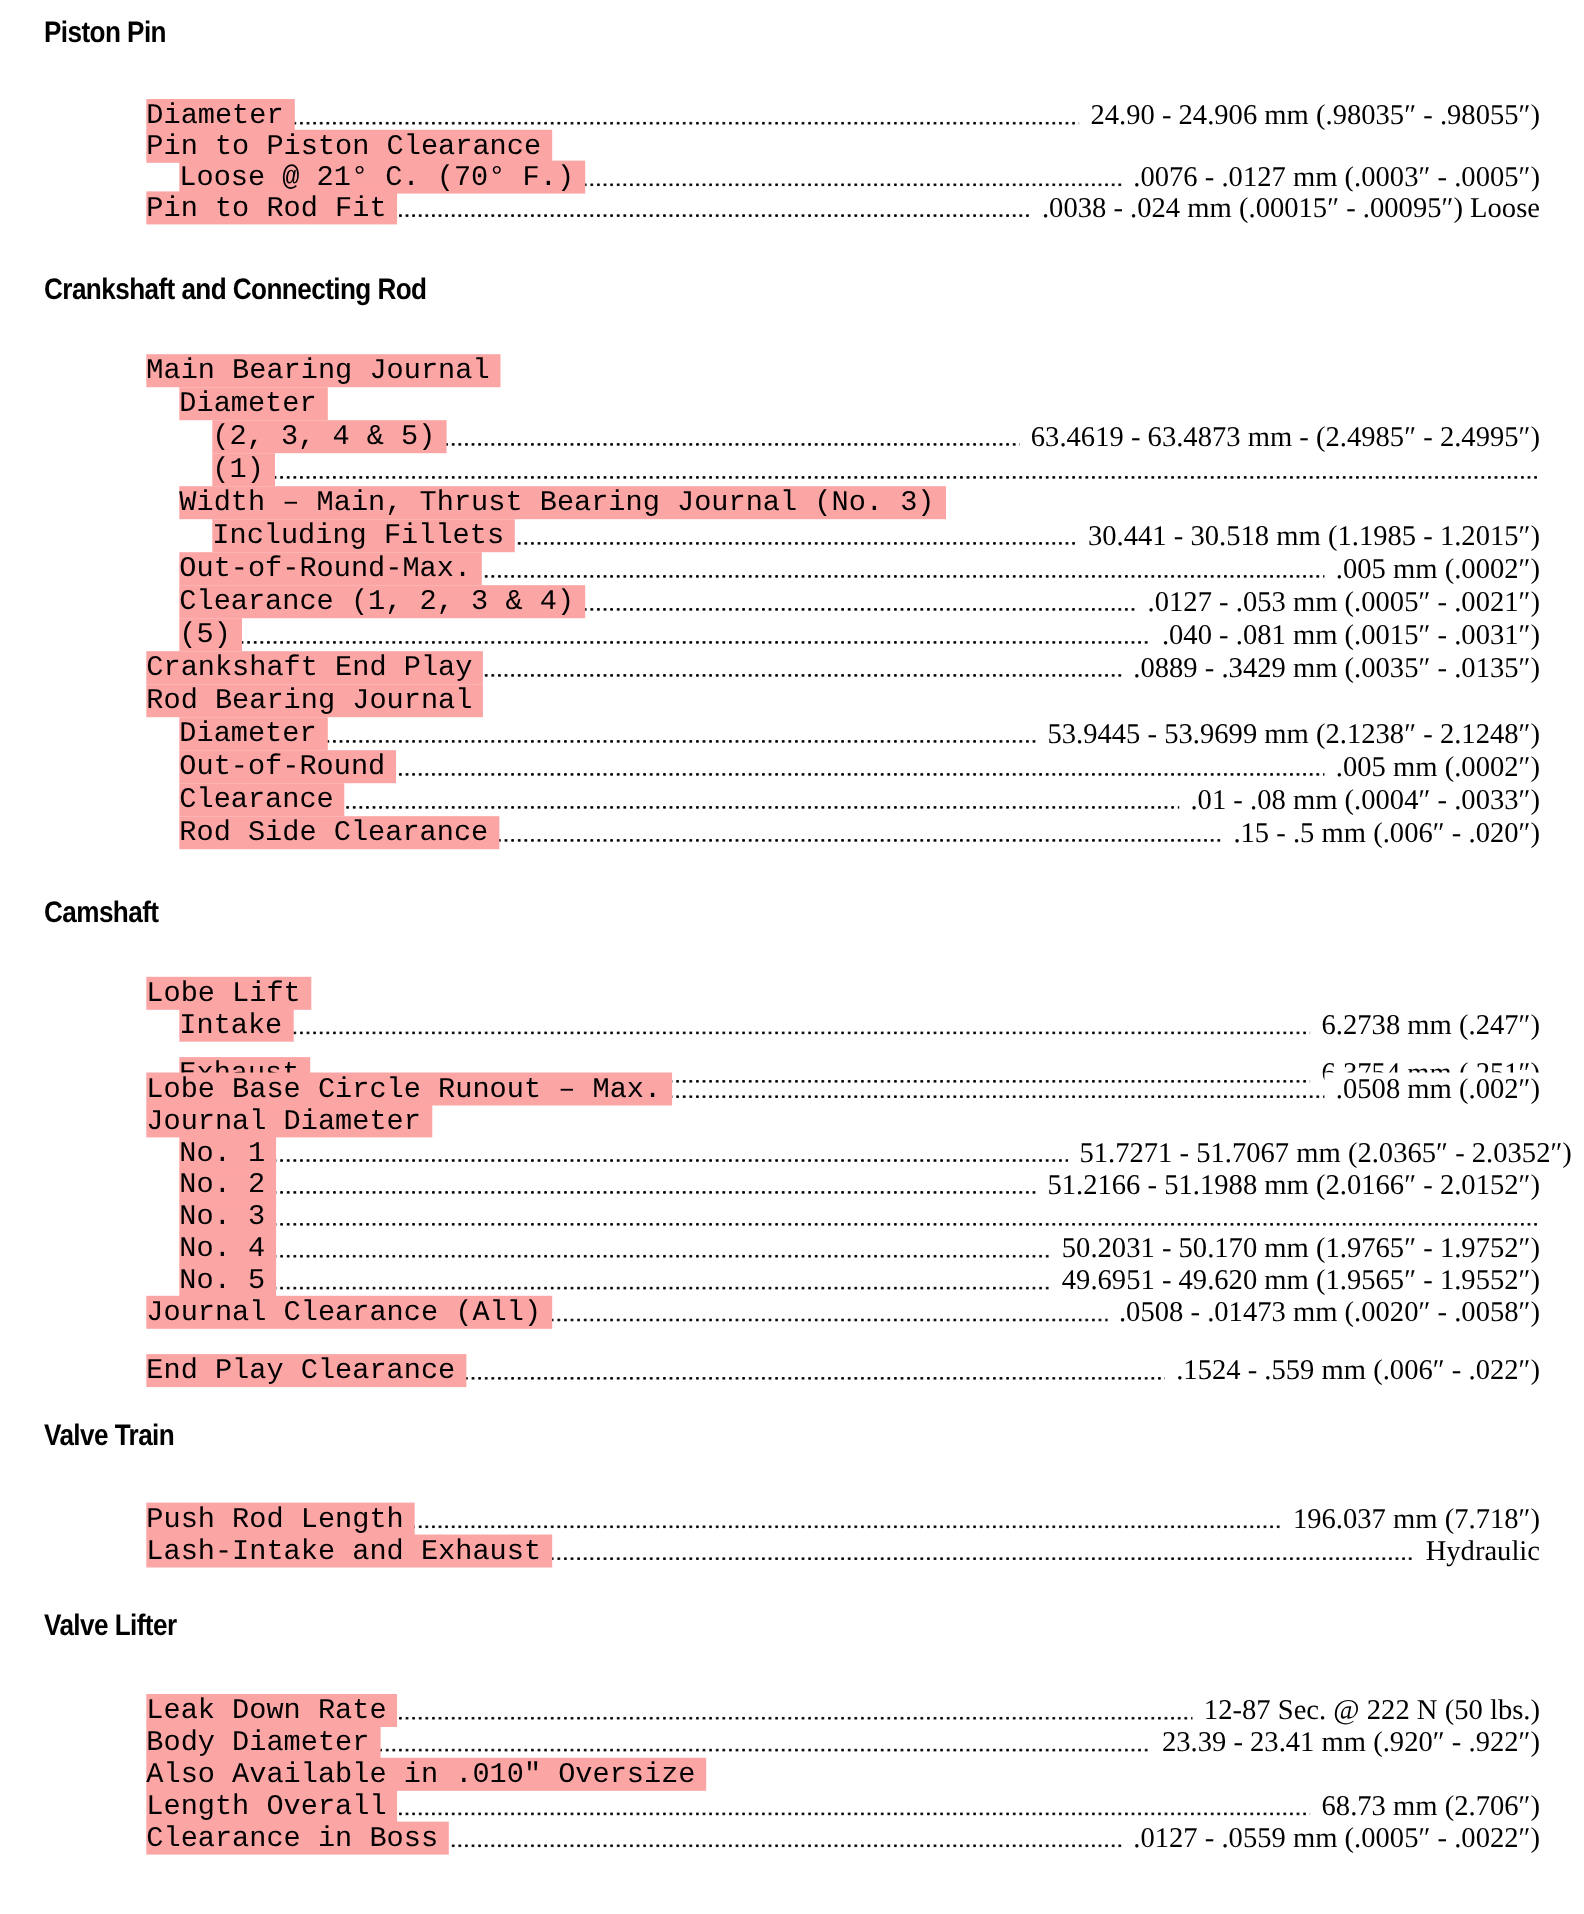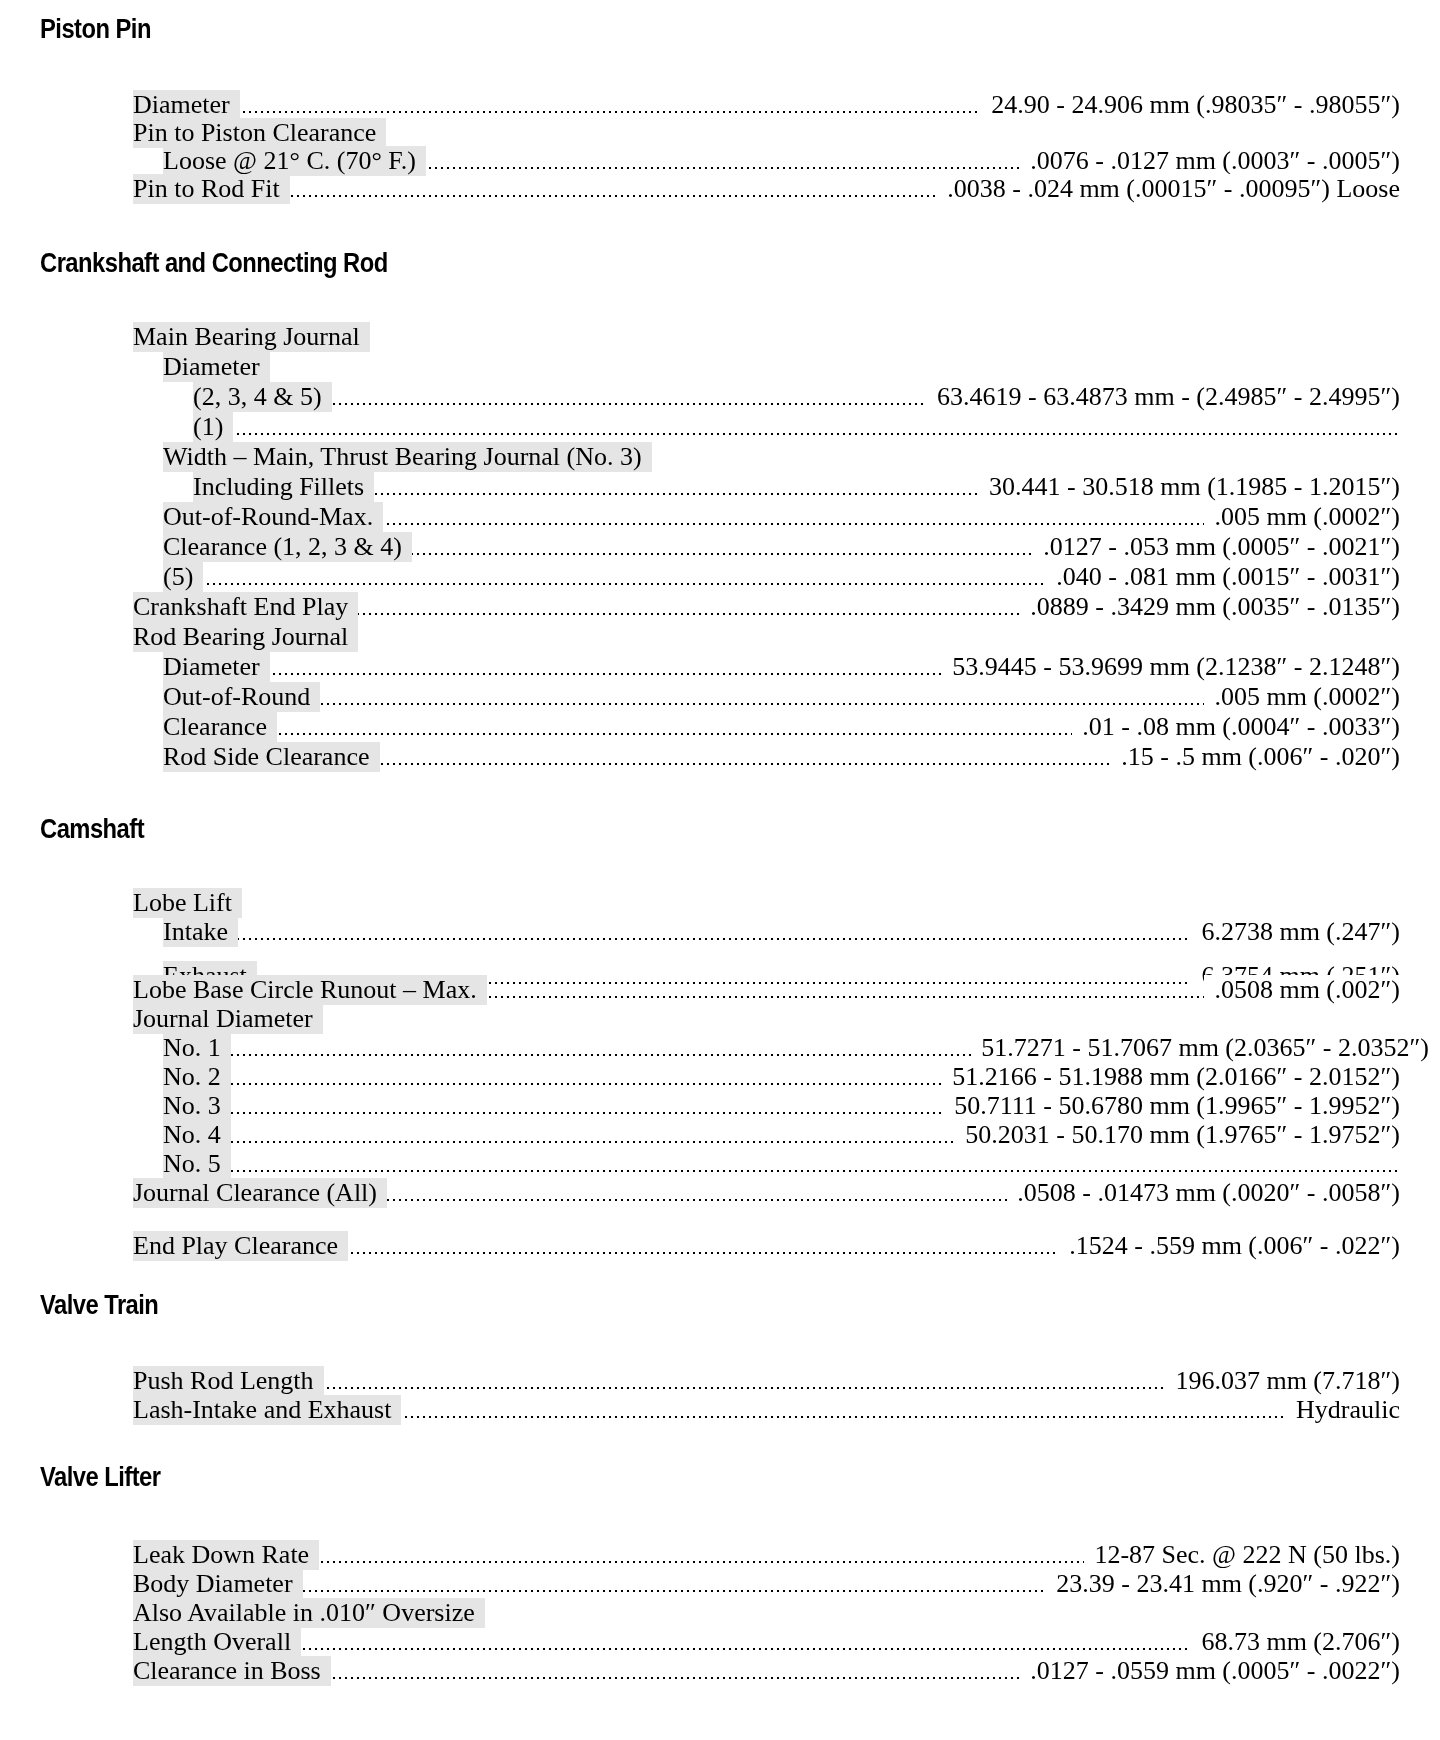--- a/index.html
+++ b/index.html
@@ -14,21 +14,21 @@
       font-family: "Liberation Sans", sans-serif;
       font-weight: bold; font-size: 27px; letter-spacing: -0.6px;
       transform: scaleX(0.88); transform-origin: left top;
       white-space: nowrap;
     }
     .rows { position: absolute; left: 0; width: 1440px; }
     .row {
       position: absolute; left: 0; width: 1440px; height: 30px;
       font-size: 26px; line-height: 30px; white-space: nowrap;
     }
-    .row .label { position: absolute; top: 0; background: #e5e5e5; padding-right: 10px; z-index: 2; }
+    .row .label { position: absolute; top: 0; background: #fca5a5; padding-right: 10px; z-index: 2; font-family: Liberation Mono, monospace; }
     .row .value { position: absolute; right: 40px; top: 0; background: #fff; padding-left: 10px; z-index: 2; }
     .row .leader {
       position: absolute; top: 20px; height: 4px; z-index: 1;
       background-image: radial-gradient(circle, #000 1.1px, transparent 1.4px);
       background-size: 6px 4px; background-repeat: repeat-x;
     }
     .lvl0 .label { left: 133px; }
     .lvl1 .label { left: 163px; }
     .lvl2 .label { left: 193px; }
     .lvl0 .leader { left: 133px; right: 40px; }
@@ -164,30 +164,30 @@
         <span class="value">51.7271 - 51.7067 mm (2.0365″ - 2.0352″)</span>
       </div>
     <div class="row lvl1" style="top:174px;">
         <span class="leader"></span>
         <span class="label">No. 2</span>
         <span class="value">51.2166 - 51.1988 mm (2.0166″ - 2.0152″)</span>
       </div>
     <div class="row lvl1" style="top:203px;">
         <span class="leader"></span>
         <span class="label">No. 3</span>
-        <span class="value">50.7111 - 50.6780 mm (1.9965″ - 1.9952″)</span>
       </div>
     <div class="row lvl1" style="top:232px;">
         <span class="leader"></span>
         <span class="label">No. 4</span>
         <span class="value">50.2031 - 50.170 mm (1.9765″ - 1.9752″)</span>
       </div>
     <div class="row lvl1" style="top:261px;">
         <span class="leader"></span>
         <span class="label">No. 5</span>
+        <span class="value">49.6951 - 49.620 mm (1.9565″ - 1.9552″)</span>
       </div>
     <div class="row lvl0" style="top:290px;">
         <span class="leader"></span>
         <span class="label">Journal Clearance (All)</span>
         <span class="value">.0508 - .01473 mm (.0020″ - .0058″)</span>
       </div>
     <div class="row lvl0" style="top:319px;margin-top:24px;">
         <span class="leader"></span>
         <span class="label">End Play Clearance</span>
         <span class="value">.1524 - .559 mm (.006″ - .022″)</span>

